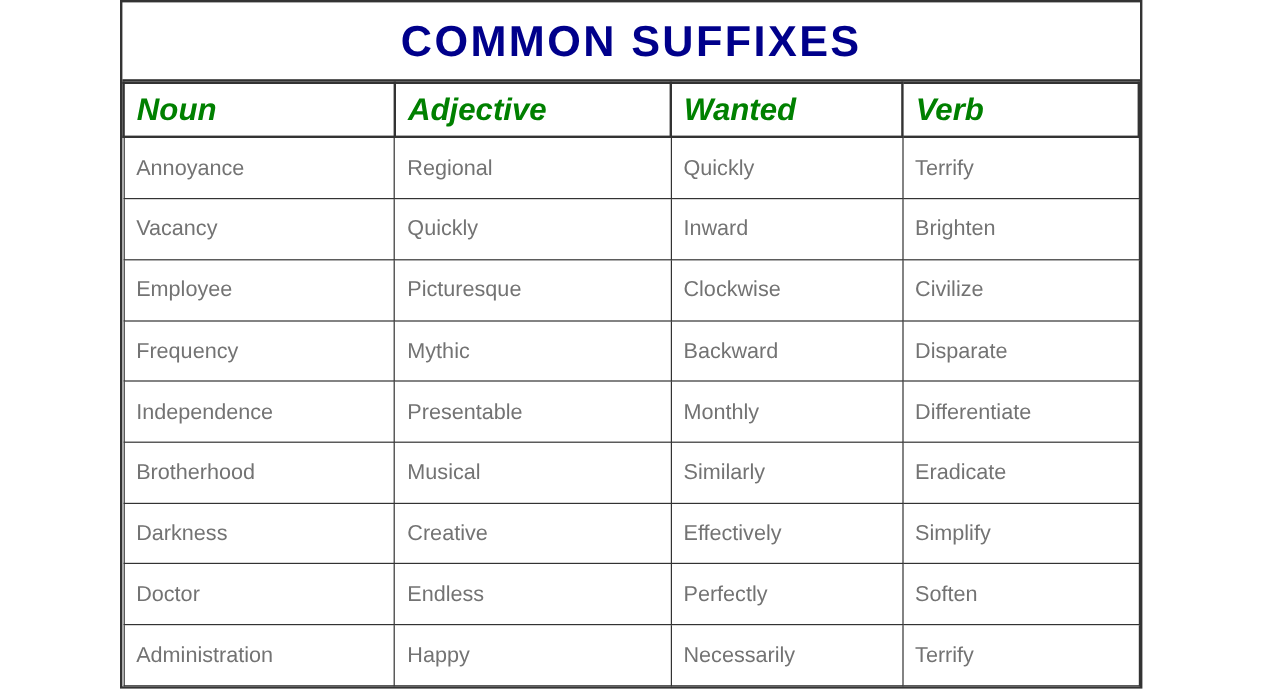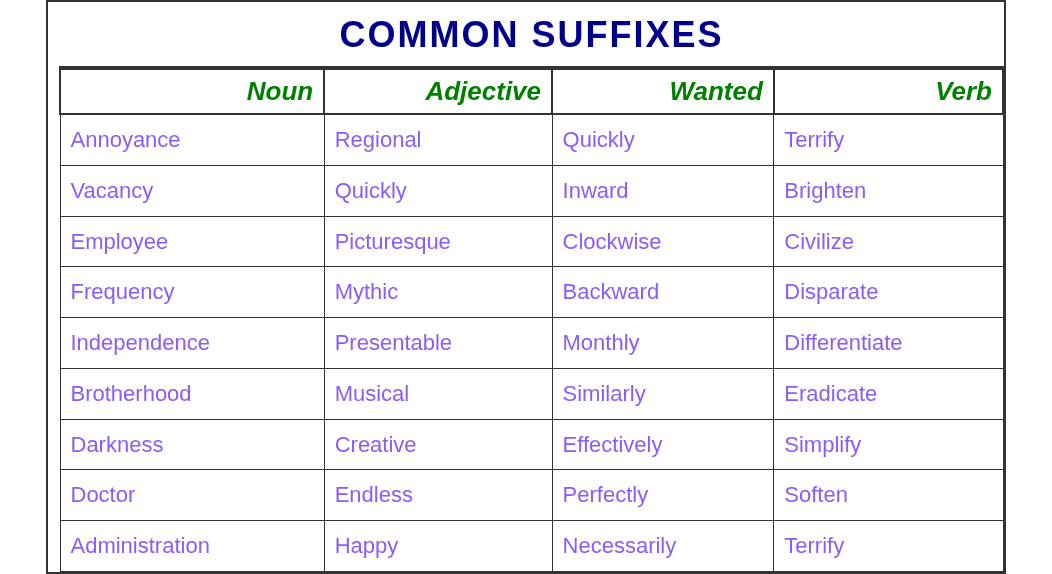--- a/index.html
+++ b/index.html
@@ -11,27 +11,26 @@
     body {
       background: #fff;
       display: flex;
       justify-content: center;
       align-items: center;
       min-height: 100vh;
       font-family: Arial, sans-serif;
     }
 
     .container {
-      width: 960px;
+      width: 852px;
       min-height: 574px;
       background: #fff;
       border: 2px solid #333;
       display: flex;
       flex-direction: column;
-      padding-left: 11px;
     }
 
     .title-row {
       text-align: center;
       padding: 12px 0 10px 0;
       border-bottom: 2px solid #333;
     }
 
     .title-text {
       font-size: 36px;
@@ -46,29 +45,29 @@
       flex: 1;
     }
 
     th {
       color: #008000;
       font-size: 26px;
       font-weight: bold;
       font-style: italic;
       padding: 6px 10px;
       border: 2px solid #333;
-      text-align: right;
+      text-align: left;
       background: #fff;
     }
 
     td {
-      font-size: 22px;
+      font-size: 18px;
       padding: 5px 10px;
       border: 1px solid #333;
-      color: #8b5cf6;
+      color: #737373;
     }
 
     tr:nth-child(even) td {
       background: #fff;
     }
   </style>
 </head>
 <body>
 
 <div class="container">

